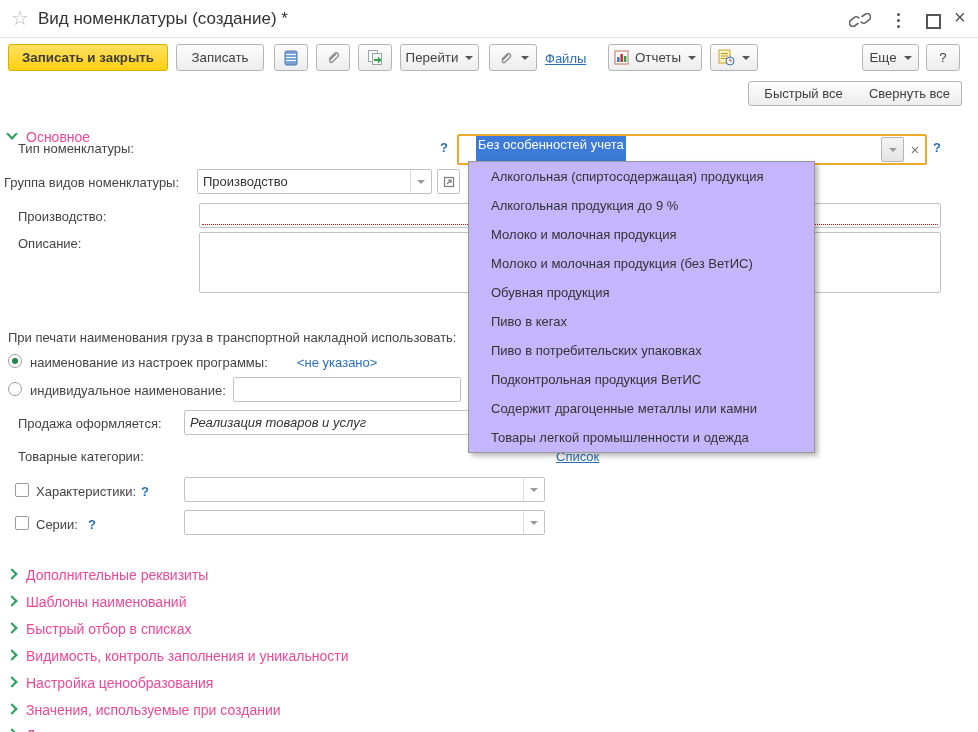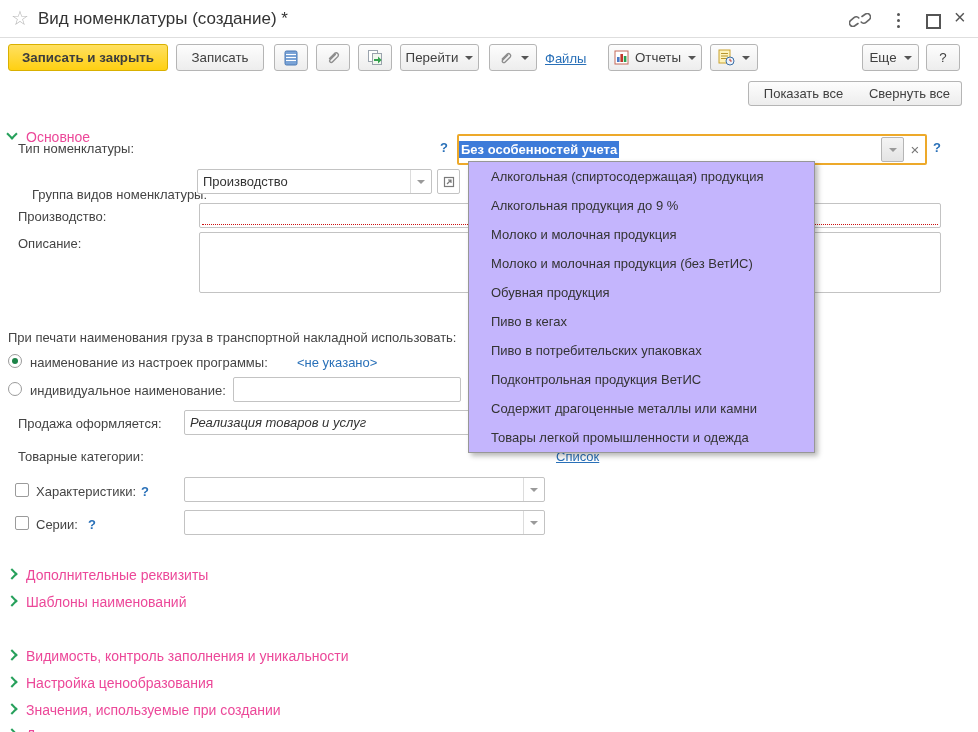--- a/index.html
+++ b/index.html
@@ -42,21 +42,21 @@
   .chev.down{transform:rotate(45deg);top:-4px;}
   .inp{position:absolute;border:1px solid #c3c3c3;border-radius:2px;background:#fff;box-sizing:border-box;
        display:flex;align-items:center;color:#333;}
   .inp .val{padding-left:5px;flex:1;overflow:hidden;white-space:nowrap;}
   .arrowzone{width:20px;align-self:stretch;border-left:1px solid #dcdcdc;display:flex;
              align-items:center;justify-content:center;}
   .redline{position:absolute;left:2px;right:2px;bottom:2px;height:0;border-bottom:1px dotted #cc1111;}
 
   
   .combo-focus{border:2px solid #eda92a;border-radius:2px;display:flex;align-items:stretch;background:#fff;}
-  .combo-focus .val{flex:1;display:flex;align-items:center;padding-left:0;font-weight:bold;}
+  .combo-focus .val{flex:1;display:flex;padding-left:17px;}
   .sel-text{background:#3d7bd9;color:#fff;padding:1px 2px;}
   .combo-btn{width:21px;margin:1px;border:1px solid #b5b5b5;border-radius:2px;
              background:linear-gradient(#f4f4f4,#e4e4e4);display:flex;align-items:center;justify-content:center;}
   .clear-x{width:20px;display:flex;align-items:center;justify-content:center;color:#777;font-size:15px;}
 
   
   .popup{position:absolute;left:468px;top:161px;width:347px;height:292px;background:#c4b5fd;
          border:1px solid #979797;box-shadow:3px 3px 5px rgba(0,0,0,.28);z-index:20;box-sizing:border-box;}
   .popup-item{height:29px;display:flex;align-items:center;padding-left:22px;color:#333;cursor:pointer;}
 
@@ -165,42 +165,42 @@
     </span>
       <span class="caret"></span>
   </button>
 
   <button class="btn" style="left:862px;top:44px;width:57px;">
     <span>Еще</span>
       <span class="caret"></span>
   </button>
   <button class="btn" style="left:926px;top:44px;width:34px;padding:0;">?</button>
 
-  <div class="grpbtn" style="left:748px;top:81px;width:111px;border-radius:3px 0 0 3px;">Показать все</div>
+  <div class="grpbtn" style="left:748px;top:81px;width:111px;border-radius:3px 0 0 3px;">Быстрый все</div>
   <div class="grpbtn" style="left:858px;top:81px;width:104px;border-left:none;border-radius:0 3px 3px 0;">Свернуть все</div>
 
   <div class="sect" style="left:8px;top:113px;">
     <span class="chev down"></span><span>Основное</span>
   </div>
 
   <span class="lbl" style="left:18px;top:141px;">Тип номенклатуры:</span>
   <span class="abs qmark" style="left:440px;top:140px;">?</span>
 
   <div class="abs combo-focus" style="left:457px;top:134px;width:466px;height:27px;">
     <span class="val">
         <span class="sel-text">Без особенностей учета</span>
       </span>
     <span class="combo-btn">
         <span class="caret lite"></span>
       </span>
     <span class="clear-x">×</span>
   </div>
   <span class="abs qmark" style="left:933px;top:140px;">?</span>
 
-  <span class="lbl" style="left:32px;top:175px;margin-top:12px;">Группа видов номенклатуры:</span>
+  <span class="lbl" style="left:4px;top:175px;">Группа видов номенклатуры:</span>
   <div class="inp" style="left:197px;top:169px;width:235px;height:25px;">
     <span class="val">Производство</span>
     <span class="arrowzone">
         <span class="caret lite"></span>
       </span>
   </div>
   <div class="inp" style="left:437px;top:169px;width:23px;height:25px;justify-content:center;">
     <span>
       <svg width="12" height="12" fill="none" stroke="#7a7a7a" stroke-width="1.2">
         <rect x="1.5" y="1.5" width="9" height="9"></rect>
@@ -260,20 +260,22 @@
     <span class="val"></span>
     <span class="arrowzone">
         <span class="caret lite"></span>
       </span>
   </div>
 
   <div class="sect" style="left:8px;top:551px;">
     <span class="chev right"></span><span>Дополнительные реквизиты</span></div>
   <div class="sect" style="left:8px;top:578px;">
     <span class="chev right"></span><span>Шаблоны наименований</span></div>
+  <div class="sect" style="left:8px;top:605px;">
+    <span class="chev right"></span><span>Быстрый отбор в списках</span></div>
   <div class="sect" style="left:8px;top:632px;">
     <span class="chev right"></span><span>Видимость, контроль заполнения и уникальности</span></div>
   <div class="sect" style="left:8px;top:659px;">
     <span class="chev right"></span><span>Настройка ценообразования</span></div>
   <div class="sect" style="left:8px;top:686px;">
     <span class="chev right"></span><span>Значения, используемые при создании</span></div>
   <div class="sect" style="left:8px;top:711px;">
     <span class="chev right"></span><span>Дополнительные сведения</span></div>
 
   <div class="popup">

